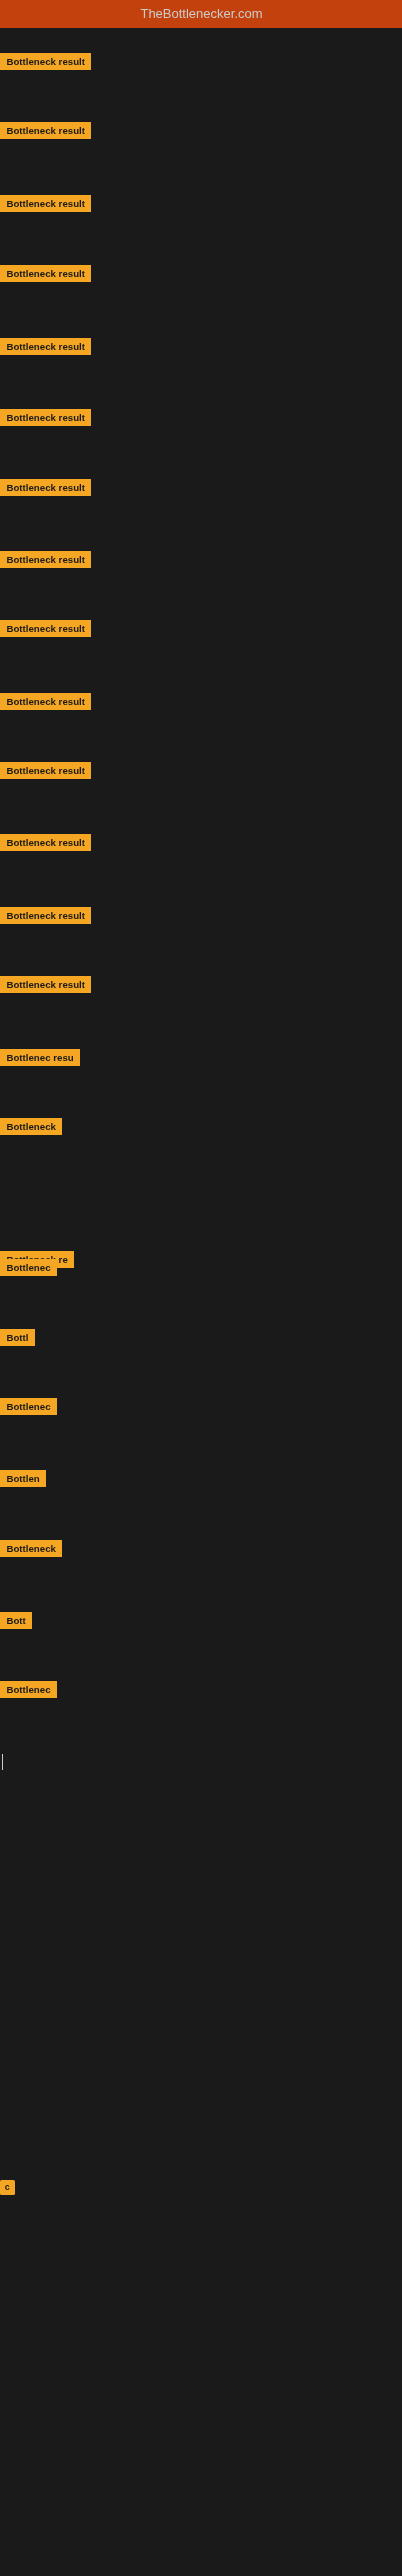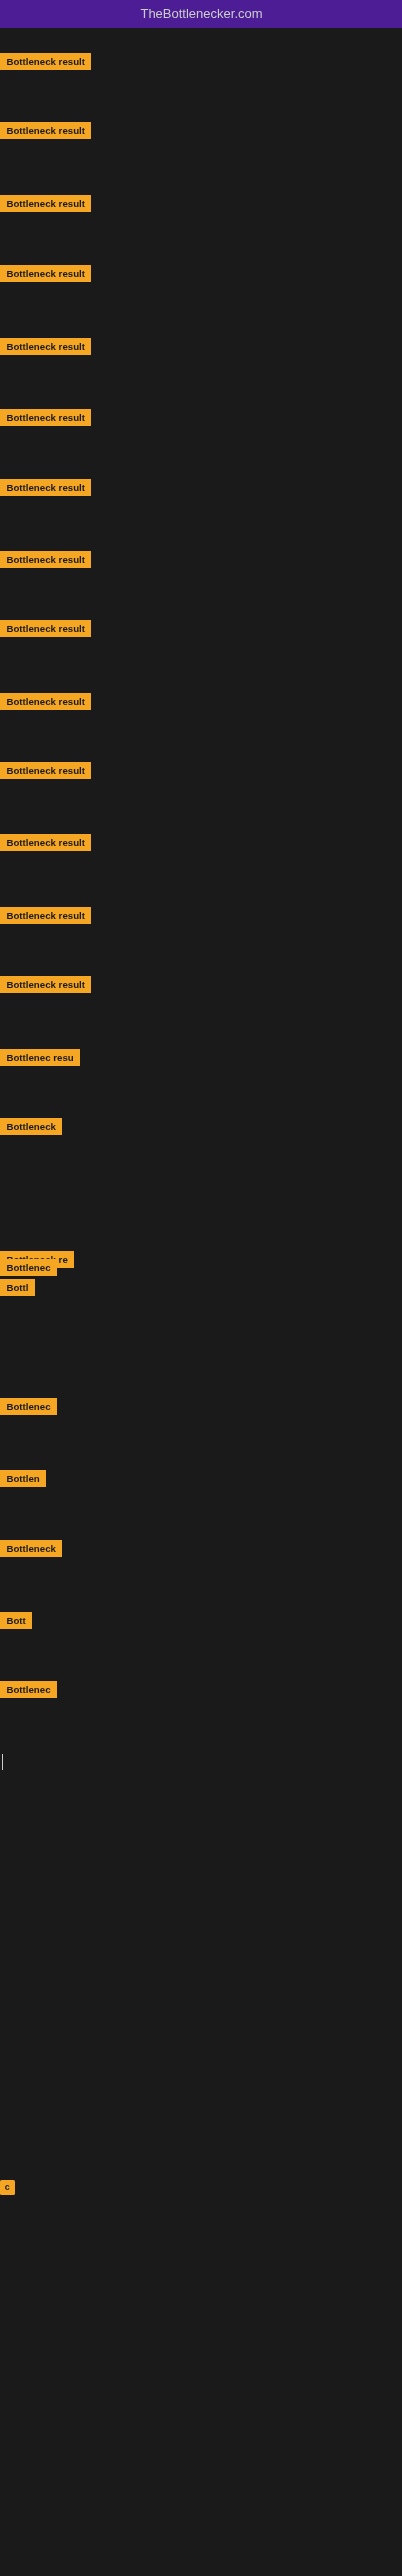--- a/index.html
+++ b/index.html
@@ -14,21 +14,21 @@
       background-color: #1a1a1a;
       font-family: Arial, sans-serif;
       position: relative;
     }
 
     .site-title {
       text-align: center;
       color: #cccccc;
       font-size: 13px;
       padding: 6.4px 0;
-      background-color: #4c1d95;
+      background-color: #c2410c;
     }
 
     .bottleneck-item {
       position: absolute;
       left: 0;
     }
 
     .bottleneck-badge {
       background-color: #f5a623;
       color: #1a1a1a;
@@ -77,21 +77,21 @@
     <div class="bottleneck-item" style="top: 589px;"><span class="bottleneck-badge" style="max-width: 97px;">Bottleneck result</span></div>
     <div class="bottleneck-item" style="top: 662px;"><span class="bottleneck-badge" style="max-width: 97px;">Bottleneck result</span></div>
     <div class="bottleneck-item" style="top: 731px;"><span class="bottleneck-badge" style="max-width: 97px;">Bottleneck result</span></div>
     <div class="bottleneck-item" style="top: 803px;"><span class="bottleneck-badge" style="max-width: 97px;">Bottleneck result</span></div>
     <div class="bottleneck-item" style="top: 876px;"><span class="bottleneck-badge" style="max-width: 97px;">Bottleneck result</span></div>
     <div class="bottleneck-item" style="top: 945px;"><span class="bottleneck-badge" style="max-width: 97px;">Bottleneck result</span></div>
     <div class="bottleneck-item" style="top: 1018px;"><span class="bottleneck-badge" style="max-width: 85px;">Bottlenec resu</span></div>
     <div class="bottleneck-item" style="top: 1087px;"><span class="bottleneck-badge" style="max-width: 63px;">Bottleneck</span></div>
     <div class="bottleneck-item" style="top: 1220px;"><span class="bottleneck-badge" style="max-width: 74px;">Bottleneck re</span></div>
     <div class="bottleneck-item" style="top: 1228px;"><span class="bottleneck-badge" style="max-width: 58px;">Bottlenec</span></div>
-    <div class="bottleneck-item" style="top: 1248px;"><span class="bottleneck-badge" style="max-width: 40px;">Bottl</span></div>
+    <div class="bottleneck-item" style="top: 1298px;"><span class="bottleneck-badge" style="max-width: 40px;">Bottl</span></div>
     <div class="bottleneck-item" style="top: 1367px;"><span class="bottleneck-badge" style="max-width: 58px;">Bottlenec</span></div>
     <div class="bottleneck-item" style="top: 1439px;"><span class="bottleneck-badge" style="max-width: 48px;">Bottlen</span></div>
     <div class="bottleneck-item" style="top: 1509px;"><span class="bottleneck-badge" style="max-width: 63px;">Bottleneck</span></div>
     <div class="bottleneck-item" style="top: 1581px;"><span class="bottleneck-badge" style="max-width: 35px; text-align: right;">Bott</span></div>
     <div class="bottleneck-item" style="top: 1650px;"><span class="bottleneck-badge" style="max-width: 58px;">Bottlenec</span></div>
     <div class="cursor-line" style="top: 1723px;"></div>
     <div class="small-badge" style="top: 2149px;">c</div>
   </div>
 
 

